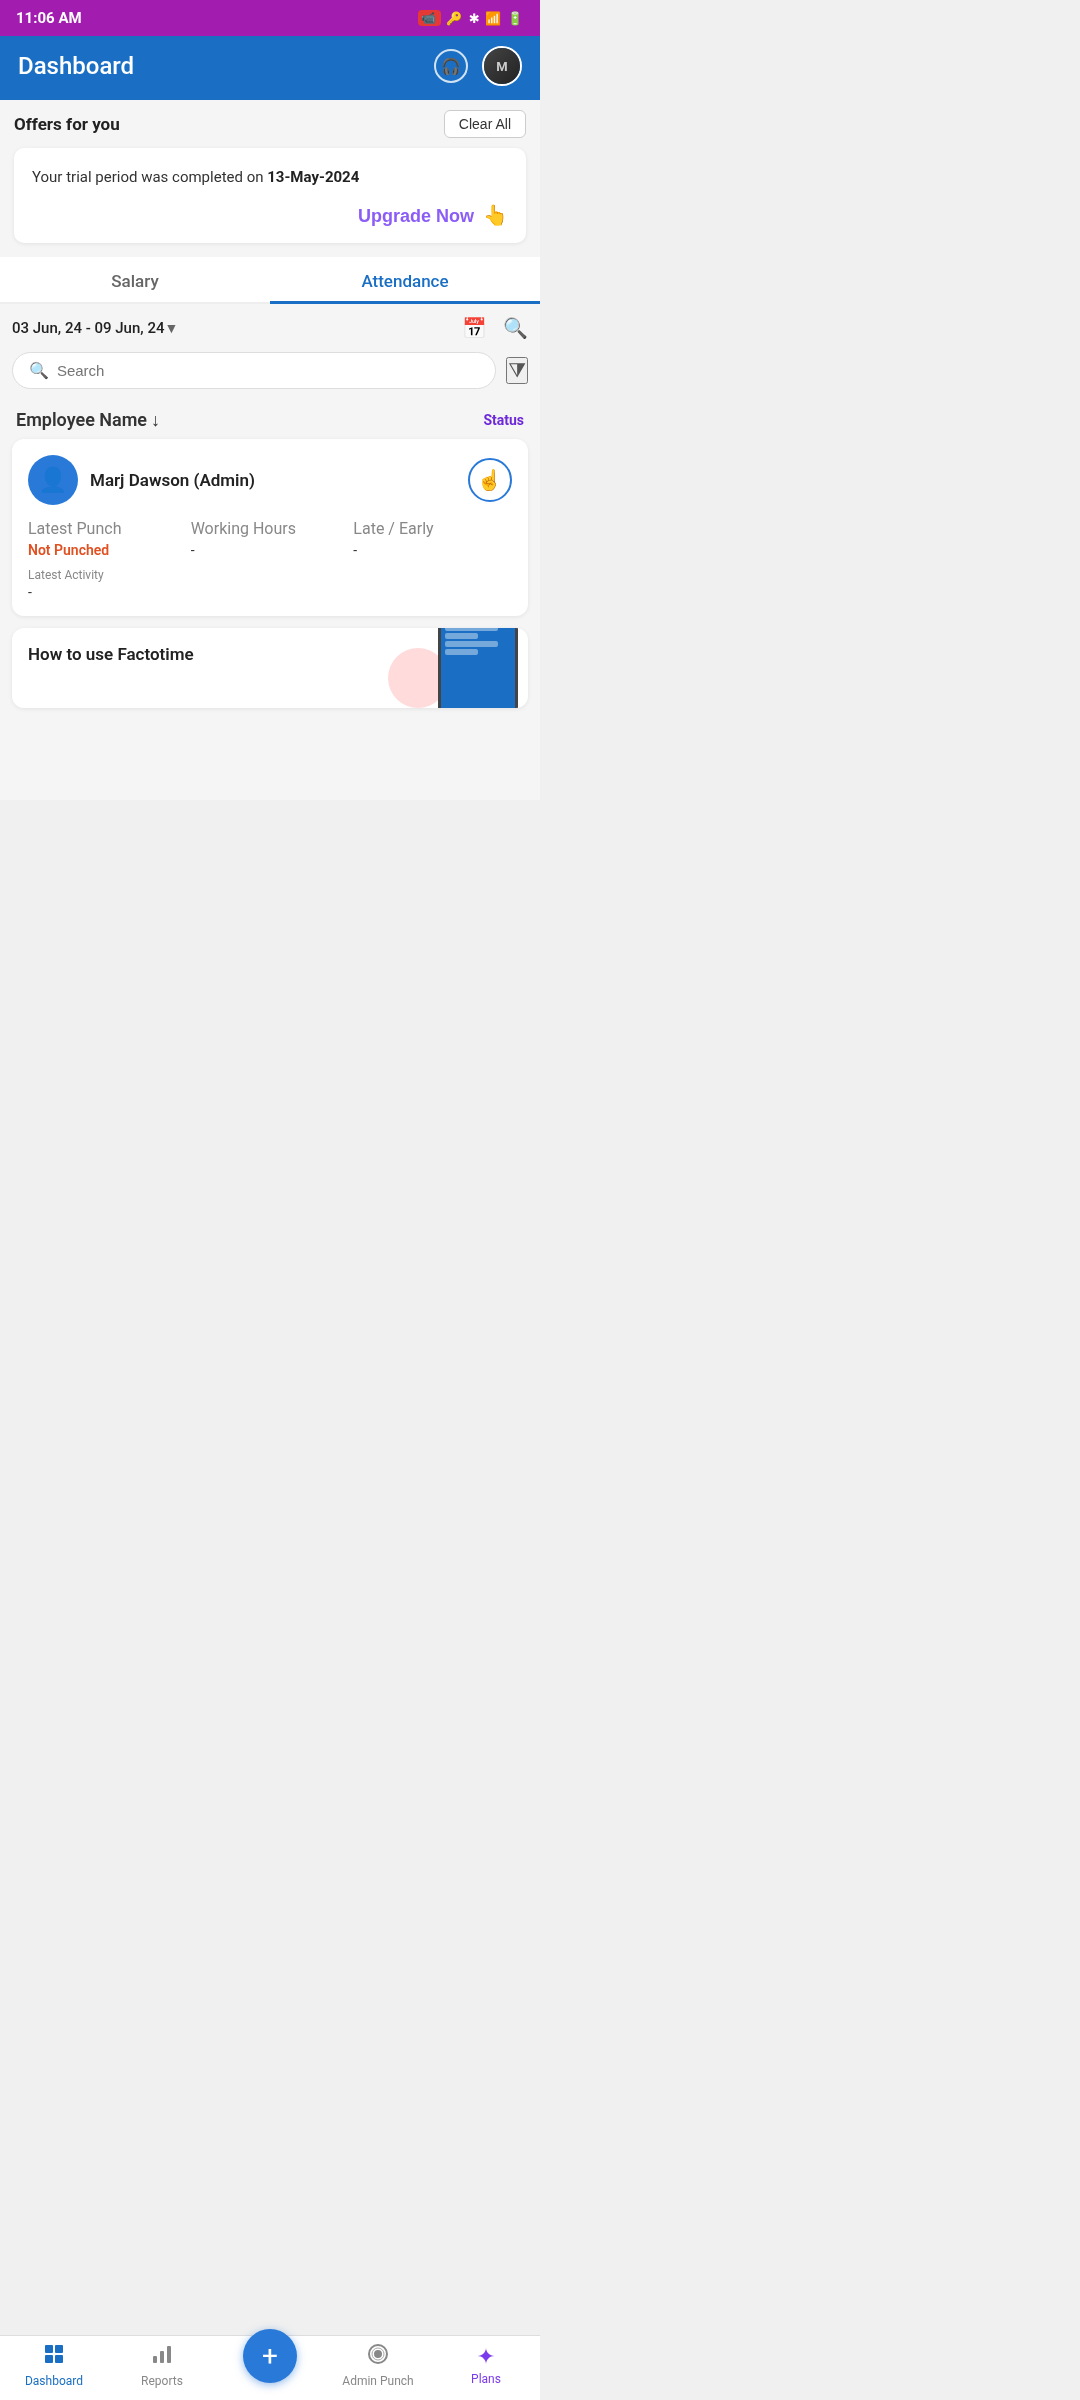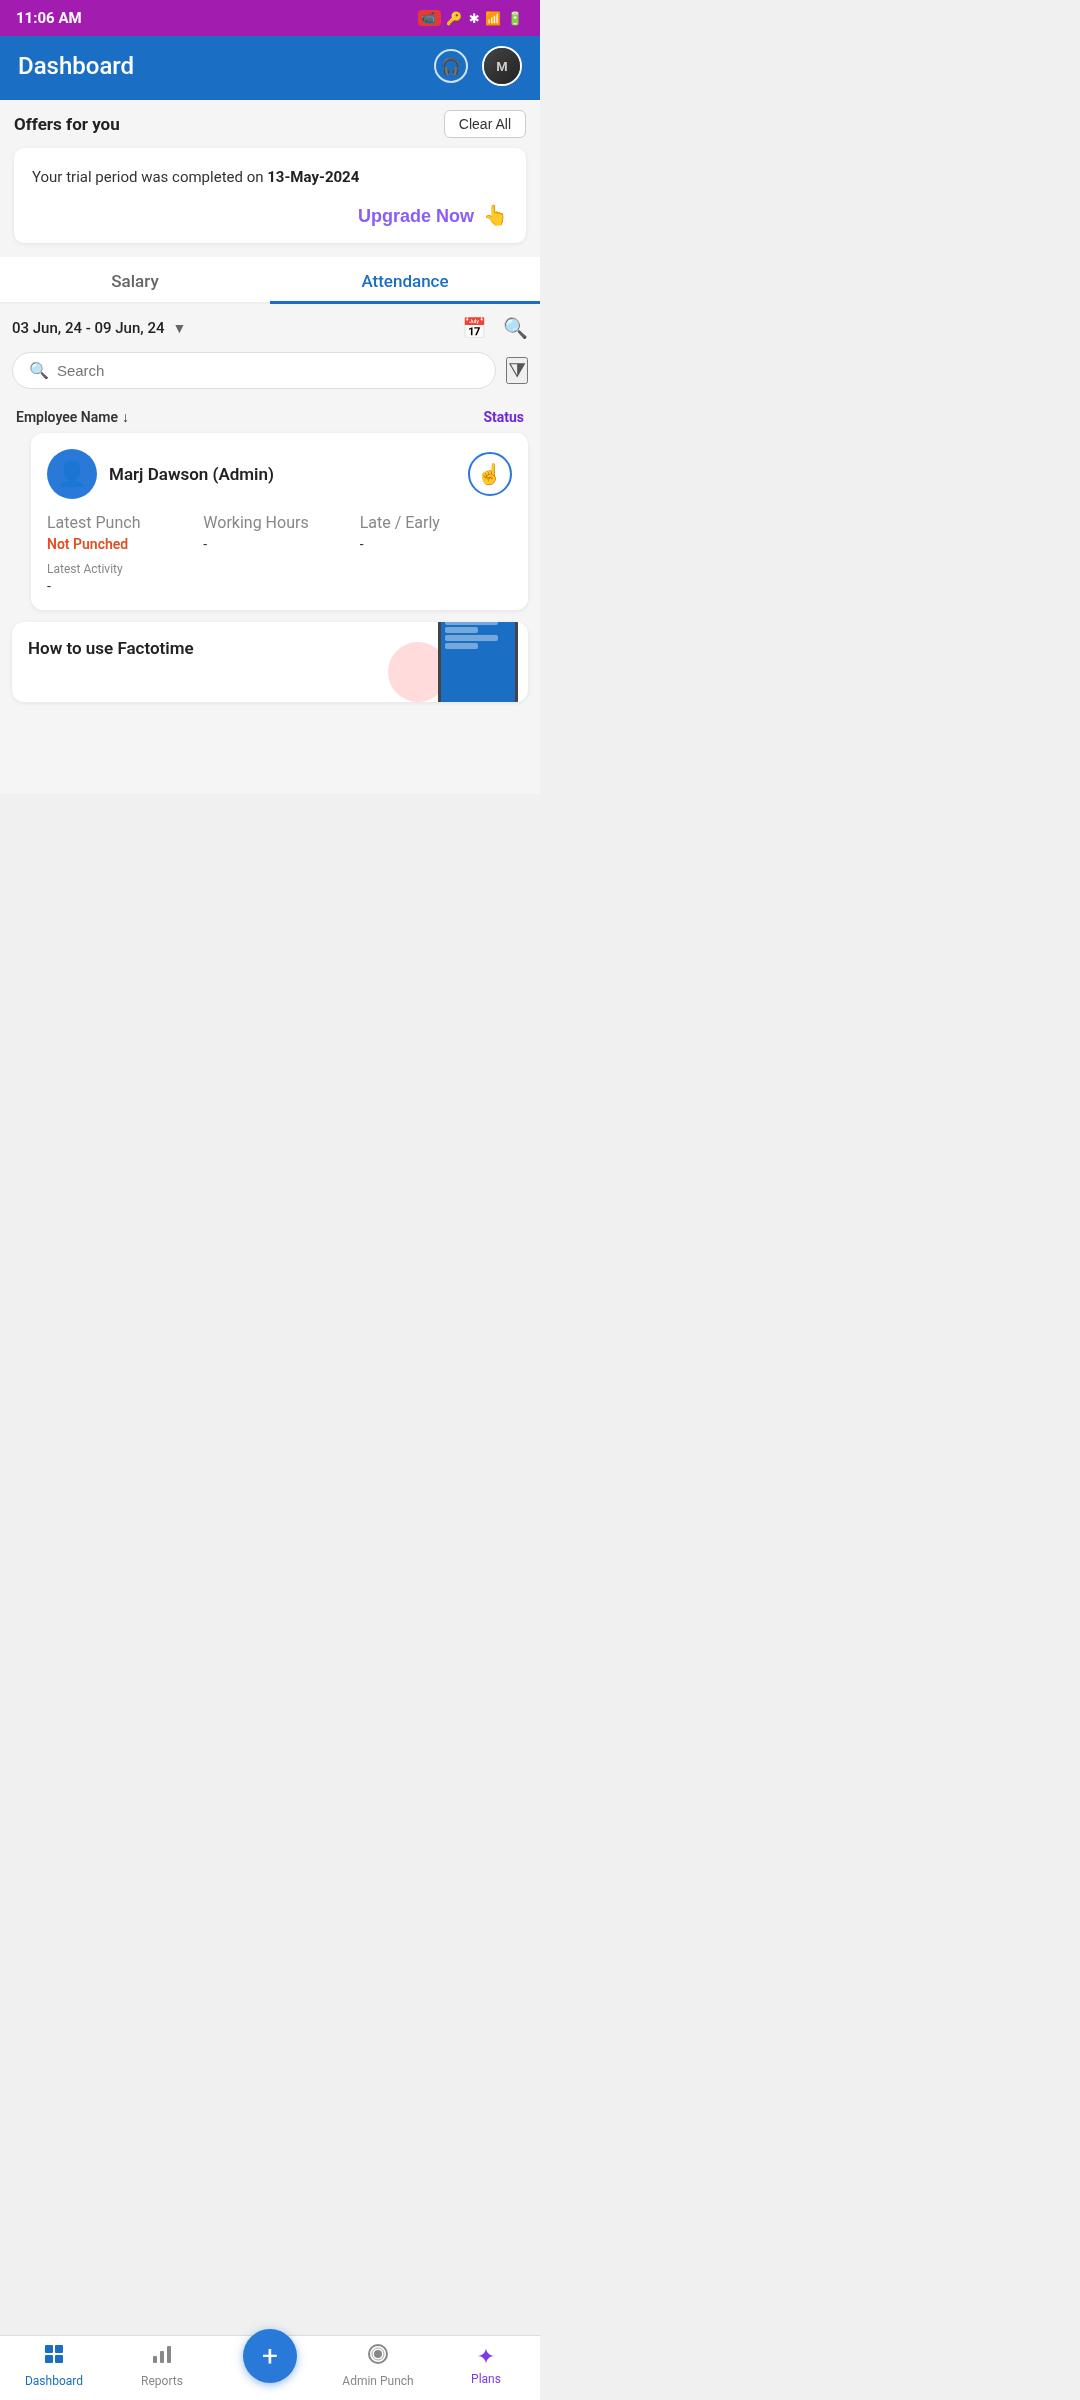--- a/index.html
+++ b/index.html
@@ -184,21 +184,20 @@
     
     .date-row {
       display: flex;
       justify-content: space-between;
       align-items: center;
       margin-bottom: 12px;
     }
     .date-selector {
       display: flex;
       align-items: center;
-      gap: 8px;
       font-size: 15px;
       font-weight: 500;
       color: #222;
       cursor: pointer;
     }
     .chevron-down {
       color: #666;
       font-size: 14px;
     }
     .date-action-icons {
@@ -251,42 +250,41 @@
 
     
     .table-header {
       display: flex;
       justify-content: space-between;
       align-items: center;
       padding: 8px 4px 8px 4px;
       background: #f5f5f5;
     }
     .col-name {
-      font-size: 14px;
+      font-size: 18px;
       font-weight: 600;
       color: #333;
       display: flex;
       align-items: center;
       gap: 4px;
     }
     .col-status {
       font-size: 14px;
       font-weight: 700;
       color: #6d28d9;
       margin-left: 31px;
     }
 
     
     .employee-card {
       background: white;
       border-radius: 12px;
       padding: 16px;
       box-shadow: 0 1px 4px rgba(0,0,0,0.08);
       margin-bottom: 12px;
-      margin-left: 19px;
     }
     .employee-card-top {
       display: flex;
       align-items: center;
       justify-content: space-between;
       margin-bottom: 14px;
     }
     .employee-info {
       display: flex;
       align-items: center;

